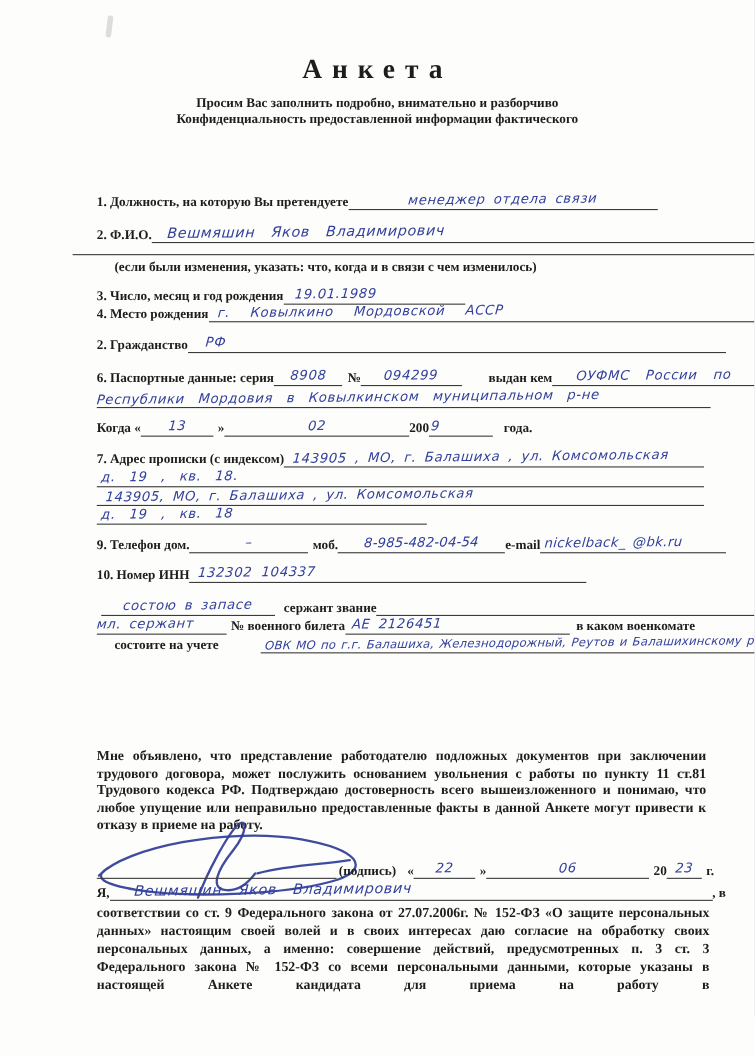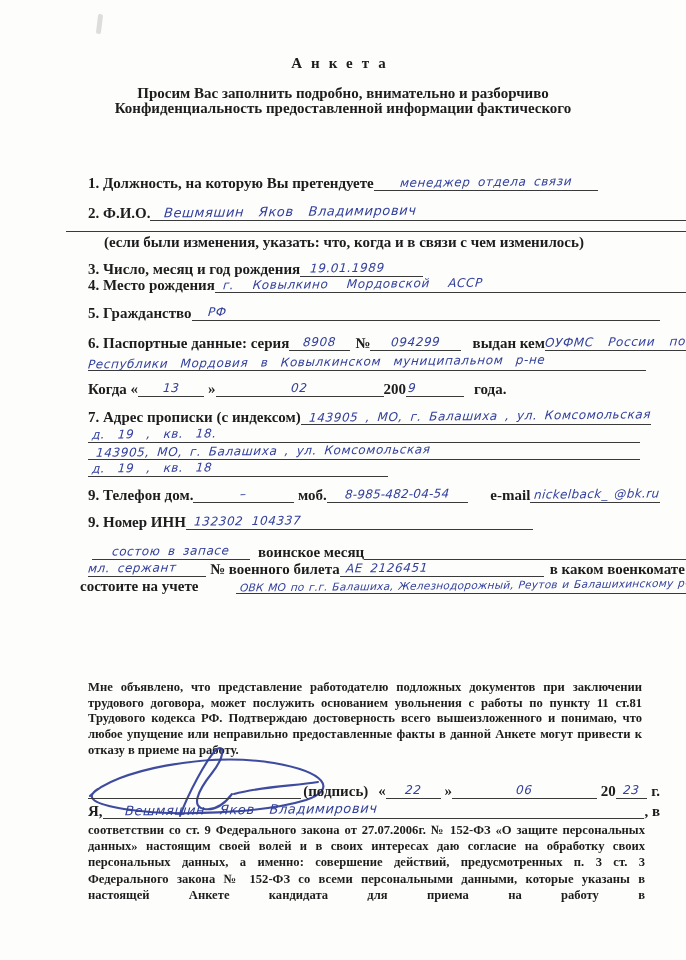--- a/index.html
+++ b/index.html
@@ -3,21 +3,21 @@
 <meta charset="utf-8">
 <style>
   html,body{margin:0;padding:0;background:#e8e8e8;}
   .page{
     position:relative;width:686px;height:960px;margin:0 auto;
     background:#fdfdfc;overflow:hidden;
     font-family:"Liberation Serif","DejaVu Serif",serif;
     font-weight:700;color:#1d1d1d;
   }
   .row{position:absolute;display:flex;align-items:flex-end;}
-  .lbl{white-space:nowrap;font-size:15px;line-height:15px;}
+  .lbl{white-space:nowrap;font-size:12px;line-height:15px;}
   .fill{flex:1;border-bottom:1px solid #3a3a3a;text-align:center;white-space:nowrap;min-height:15px;}
   .seg{border-bottom:1px solid #3a3a3a;text-align:center;white-space:nowrap;min-height:15px;}
   .left{text-align:left;}
   .hw{
     font-family:"DejaVu Sans",sans-serif;font-style:italic;font-weight:400;
     color:#33419c;font-size:12px;letter-spacing:.6px;word-spacing:3px;
     display:inline-block;transform:rotate(-.6deg) skewX(-5deg);
     line-height:14px;white-space:nowrap;
   }
   .hw-sm{font-size:10.6px;letter-spacing:.2px;word-spacing:1px;}
@@ -28,21 +28,21 @@
   svg.sig path{fill:none;stroke:#2e3c96;stroke-width:2.1;stroke-linecap:round;opacity:.92;}
 </style>
 </head>
 <body>
 
 <div class="page">
 
   <div class="smudge" style="top:14px;left:97px;width:5px;height:20px;transform:rotate(7deg);"></div>
 
   <div class="row" style="top:56px;left:0;right:0;justify-content:center;">
-    <span class="lbl" style="font-size:15px;letter-spacing:9px;">Анкета</span>
+    <span class="lbl" style="font-size:25px;letter-spacing:9px;">Анкета</span>
   </div>
   <div class="row" style="top:86px;left:0;right:0;justify-content:center;">
     <span class="lbl">Просим Вас заполнить подробно, внимательно и разборчиво</span>
   </div>
   <div class="row" style="top:101px;left:0;right:0;justify-content:center;">
     <span class="lbl">Конфиденциальность предоставленной информации фактического</span>
   </div>
 
   <div class="row" style="top:172px;left:88px;right:88px;">
     <span class="lbl">1. Должность, на которую Вы претендуете</span>
@@ -62,30 +62,30 @@
     <span class="lbl">3. Число, месяц и год рождения</span>
     <span class="fill left" style="padding-left:10px;"><span class="hw">19.01.1989</span></span>
   </div>
 
   <div class="row" style="top:274px;left:88px;right:0;">
     <span class="lbl">4. Место рождения</span>
     <span class="fill left" style="padding-left:8px;"><span class="hw" style="word-spacing:14px;">г. Ковылкино  Мордовской АССР</span></span>
   </div>
 
   <div class="row" style="top:302px;left:88px;right:26px;">
-    <span class="lbl">5. Гражданство</span>
+    <span class="lbl">2. Гражданство</span>
     <span class="fill left" style="padding-left:16px;"><span class="hw">РФ</span></span>
   </div>
 
   <div class="row" style="top:332px;left:88px;right:0;">
     <span class="lbl">6. Паспортные данные: серия</span>
     <span class="seg" style="width:62px;"><span class="hw">8908</span></span>
     <span class="lbl" style="margin-left:5px;">№</span>
     <span class="seg" style="width:92px;"><span class="hw">094299</span></span>
-    <span class="lbl" style="margin-left:12px;">выдан кем</span>
+    <span class="lbl" style="margin-left:24px;">выдан кем</span>
     <span class="fill"><span class="hw" style="word-spacing:10px;">ОУФМС России по</span></span>
   </div>
   <div class="row" style="top:352px;left:88px;right:40px;">
     <span class="fill left"><span class="hw" style="word-spacing:8px;">Республики Мордовия  в  Ковылкинском  муниципальном  р-не</span></span>
   </div>
   <div class="row" style="top:378px;left:88px;">
     <span class="lbl">Когда «</span>
     <span class="seg" style="width:66px;"><span class="hw">13</span></span>
     <span class="lbl" style="margin-left:4px;">»</span>
     <span class="seg" style="width:168px;"><span class="hw">02</span></span>
@@ -107,41 +107,41 @@
   </div>
   <div class="row" style="top:458px;left:88px;width:300px;">
     <span class="fill left" style="padding-left:4px;"><span class="hw" style="word-spacing:8px;">д. 19 ,  кв. 18</span></span>
   </div>
 
   <div class="row" style="top:484px;left:88px;right:26px;">
     <span class="lbl">9. Телефон дом.</span>
     <span class="seg" style="width:108px;"><span class="hw">–</span></span>
     <span class="lbl" style="margin-left:4px;">моб.</span>
     <span class="seg" style="width:152px;"><span class="hw" style="letter-spacing:.2px;word-spacing:0;">8-985-482-04-54</span></span>
-    <span class="lbl" style="margin-left:22px;">e-mail</span>
+    <span class="lbl" style="margin-left:0;">e-mail</span>
     <span class="fill left" style="padding-left:4px;"><span class="hw" style="letter-spacing:.4px;word-spacing:2px;">nickelback_ @bk.ru</span></span>
   </div>
 
   <div class="row" style="top:511px;left:88px;width:445px;">
-    <span class="lbl">9. Номер ИНН</span>
+    <span class="lbl">10. Номер ИНН</span>
     <span class="fill left" style="padding-left:8px;"><span class="hw" style="word-spacing:4px;">132302 104337</span></span>
   </div>
 
   <div class="row" style="top:541px;left:88px;right:0;">
     <span class="seg" style="width:158px;margin-left:4px;"><span class="hw">состою в запасе</span></span>
-    <span class="lbl" style="margin-left:8px;">воинское месяц</span>
+    <span class="lbl" style="margin-left:8px;">сержант звание</span>
     <span class="fill"></span>
   </div>
   <div class="row" style="top:558px;left:88px;right:0;">
     <span class="seg left" style="width:118px;"><span class="hw">мл. сержант</span></span>
     <span class="lbl" style="margin-left:4px;">№ военного билета</span>
     <span class="seg left" style="width:198px;padding-left:6px;"><span class="hw">АЕ 2126451</span></span>
     <span class="lbl" style="margin-left:6px;font-family:Liberation Serif, serif;">в каком военкомате</span>
   </div>
-  <div class="row" style="top:575px;left:80px;right:0;gap:38px;">
+  <div class="row" style="top:575px;left:104px;right:0;gap:38px;">
     <span class="lbl">состоите на учете</span>
     <span class="fill left" style="padding-left:4px;"><span class="hw hw-sm">ОВК МО  по  г.г. Балашиха, Железнодорожный, Реутов  и  Балашихинскому р-ну</span></span>
   </div>
 
   <div class="para" style="top:680px;left:88px;right:44px;">Мне объявлено, что представление работодателю подложных документов при заключении трудового договора, может послужить основанием увольнения с работы по пункту 11 ст.81 Трудового кодекса РФ. Подтверждаю достоверность всего вышеизложенного и понимаю, что любое упущение или неправильно предоставленные факты в данной Анкете могут привести к отказу в приеме на работу.</div>
 
   <svg class="sig" style="top:742px;left:82px;" width="270" height="82" viewBox="0 0 270 82">
     <path d="M 8 54 C 32 28 125 10 192 21 C 243 30 256 47 224 58 C 182 71 92 75 42 67 C 12 62 2 56 16 47"></path>
     <path d="M 98 74 C 106 52 124 18 134 8 C 142 1 144 13 130 31 C 114 51 110 65 122 67 C 134 69 144 60 150 52"></path>
     <path d="M 152 52 C 182 44 212 44 236 40"></path>

